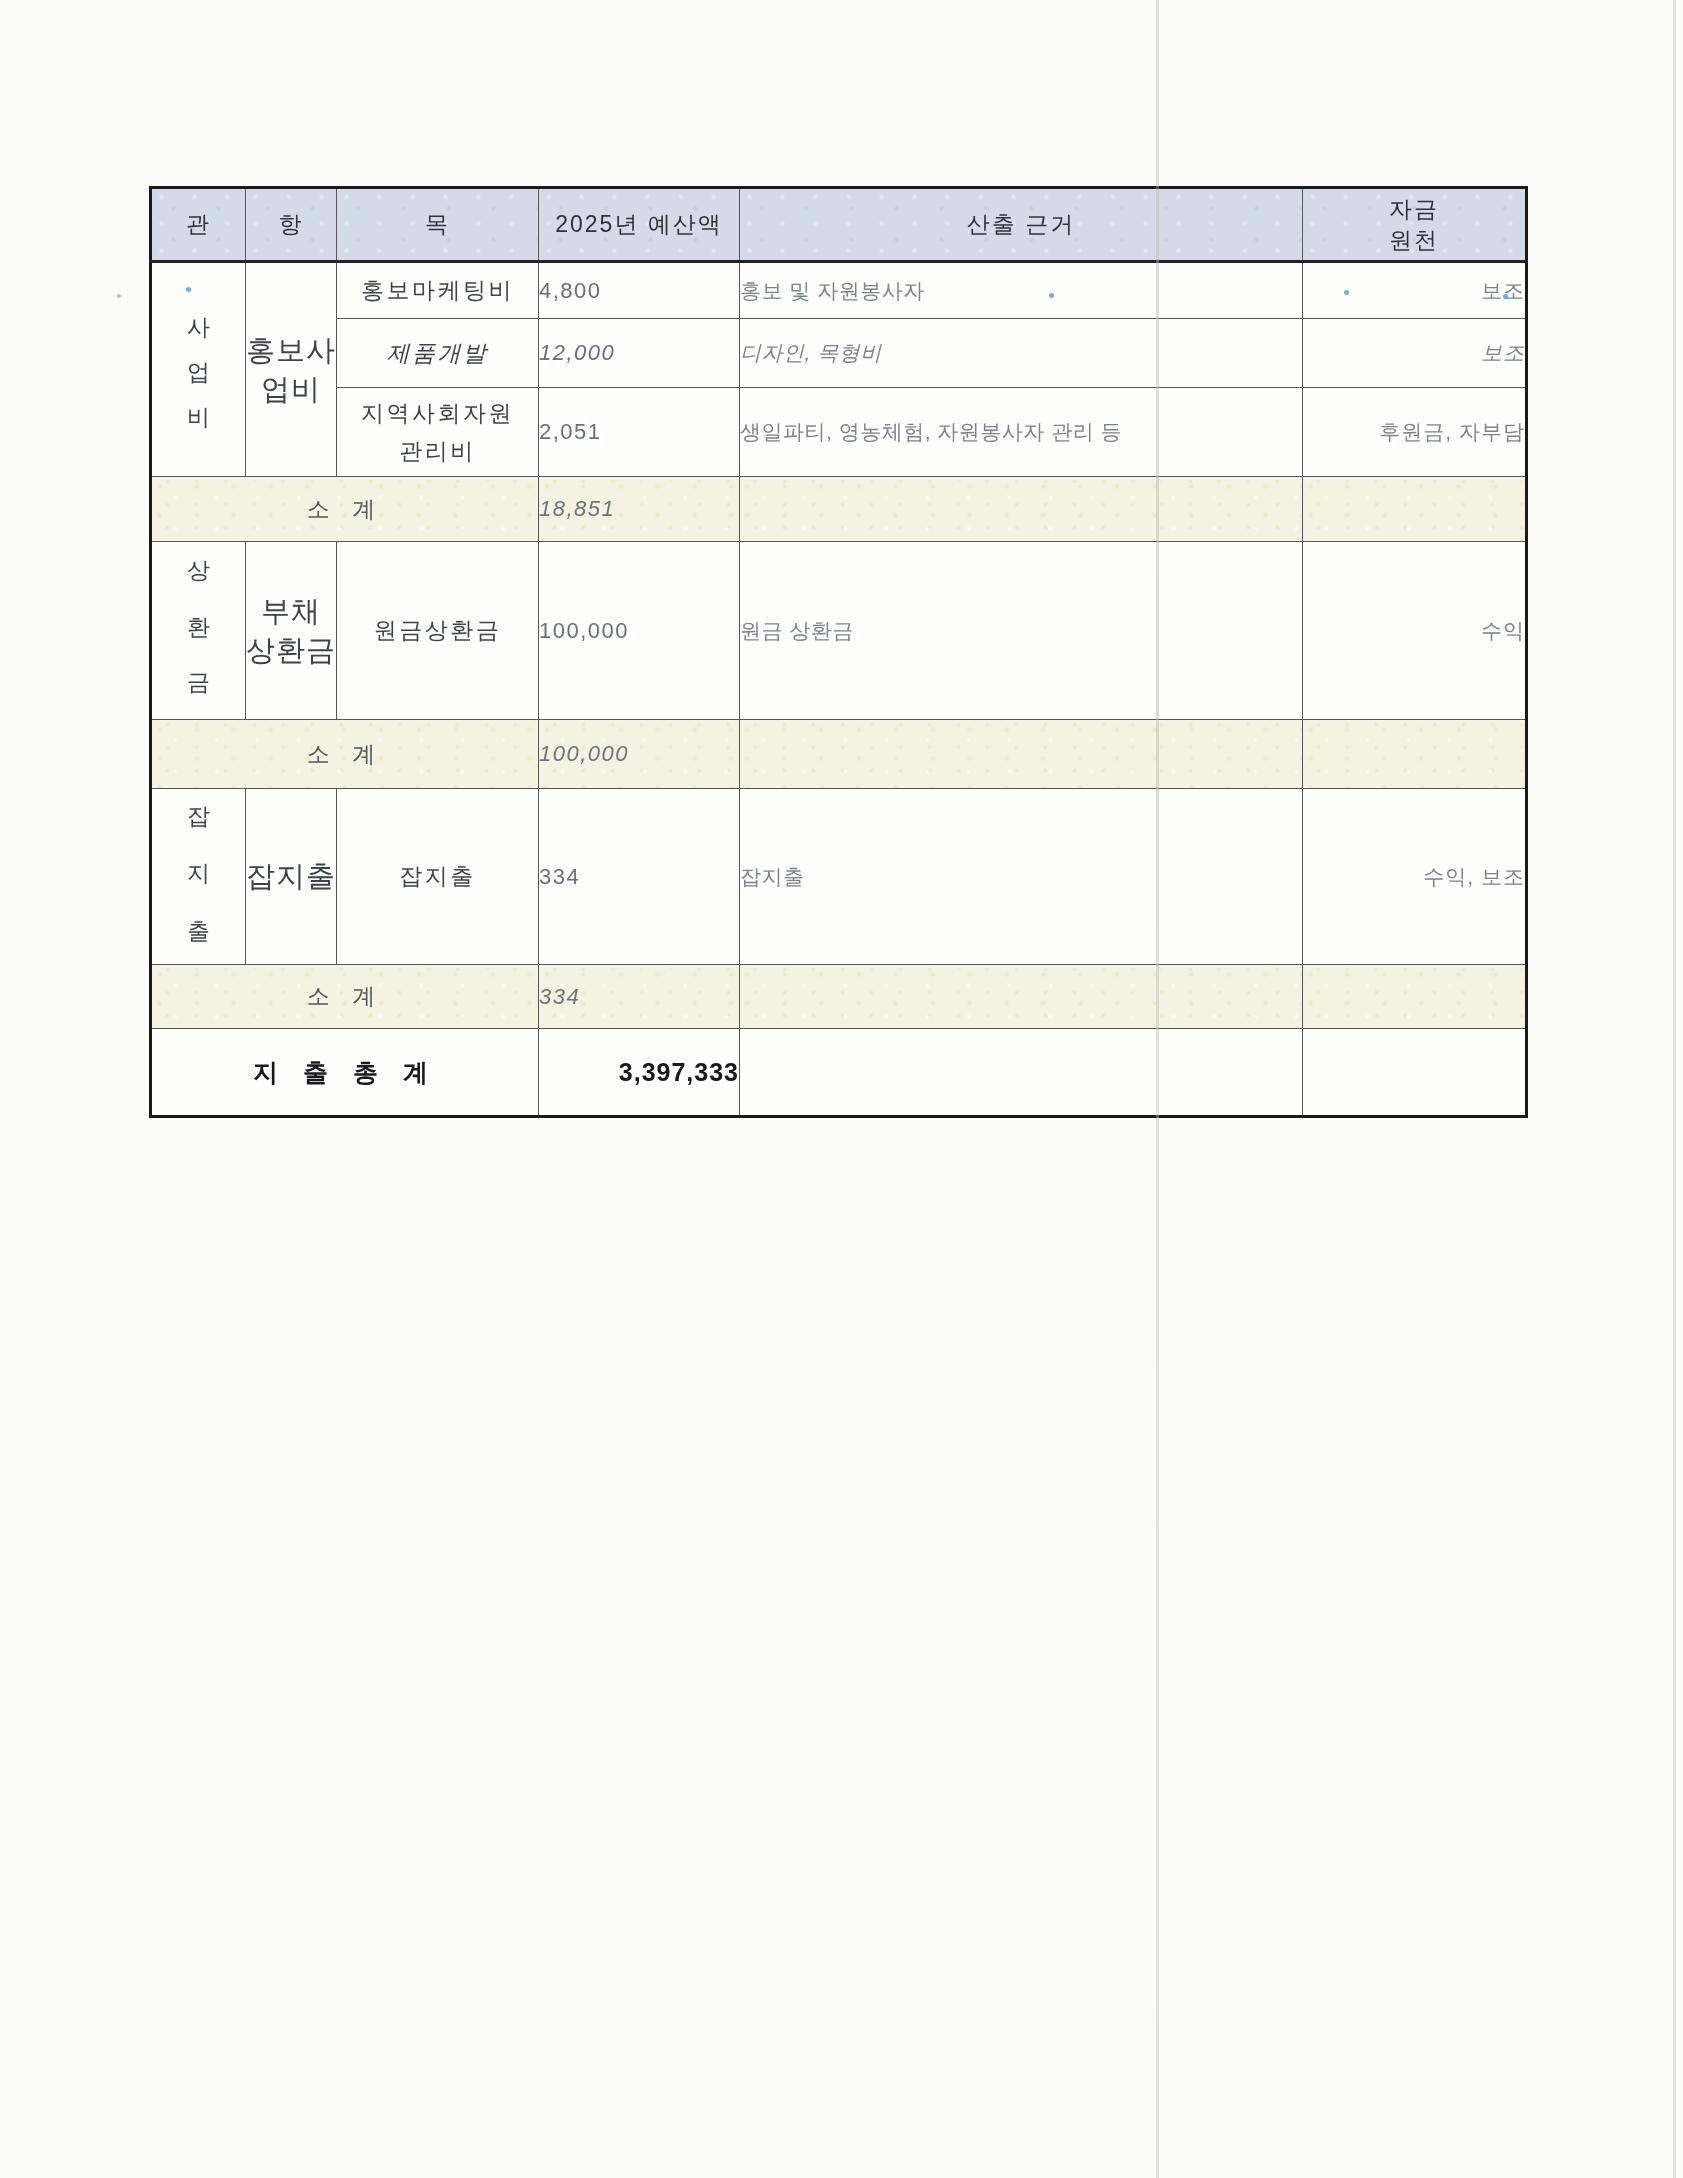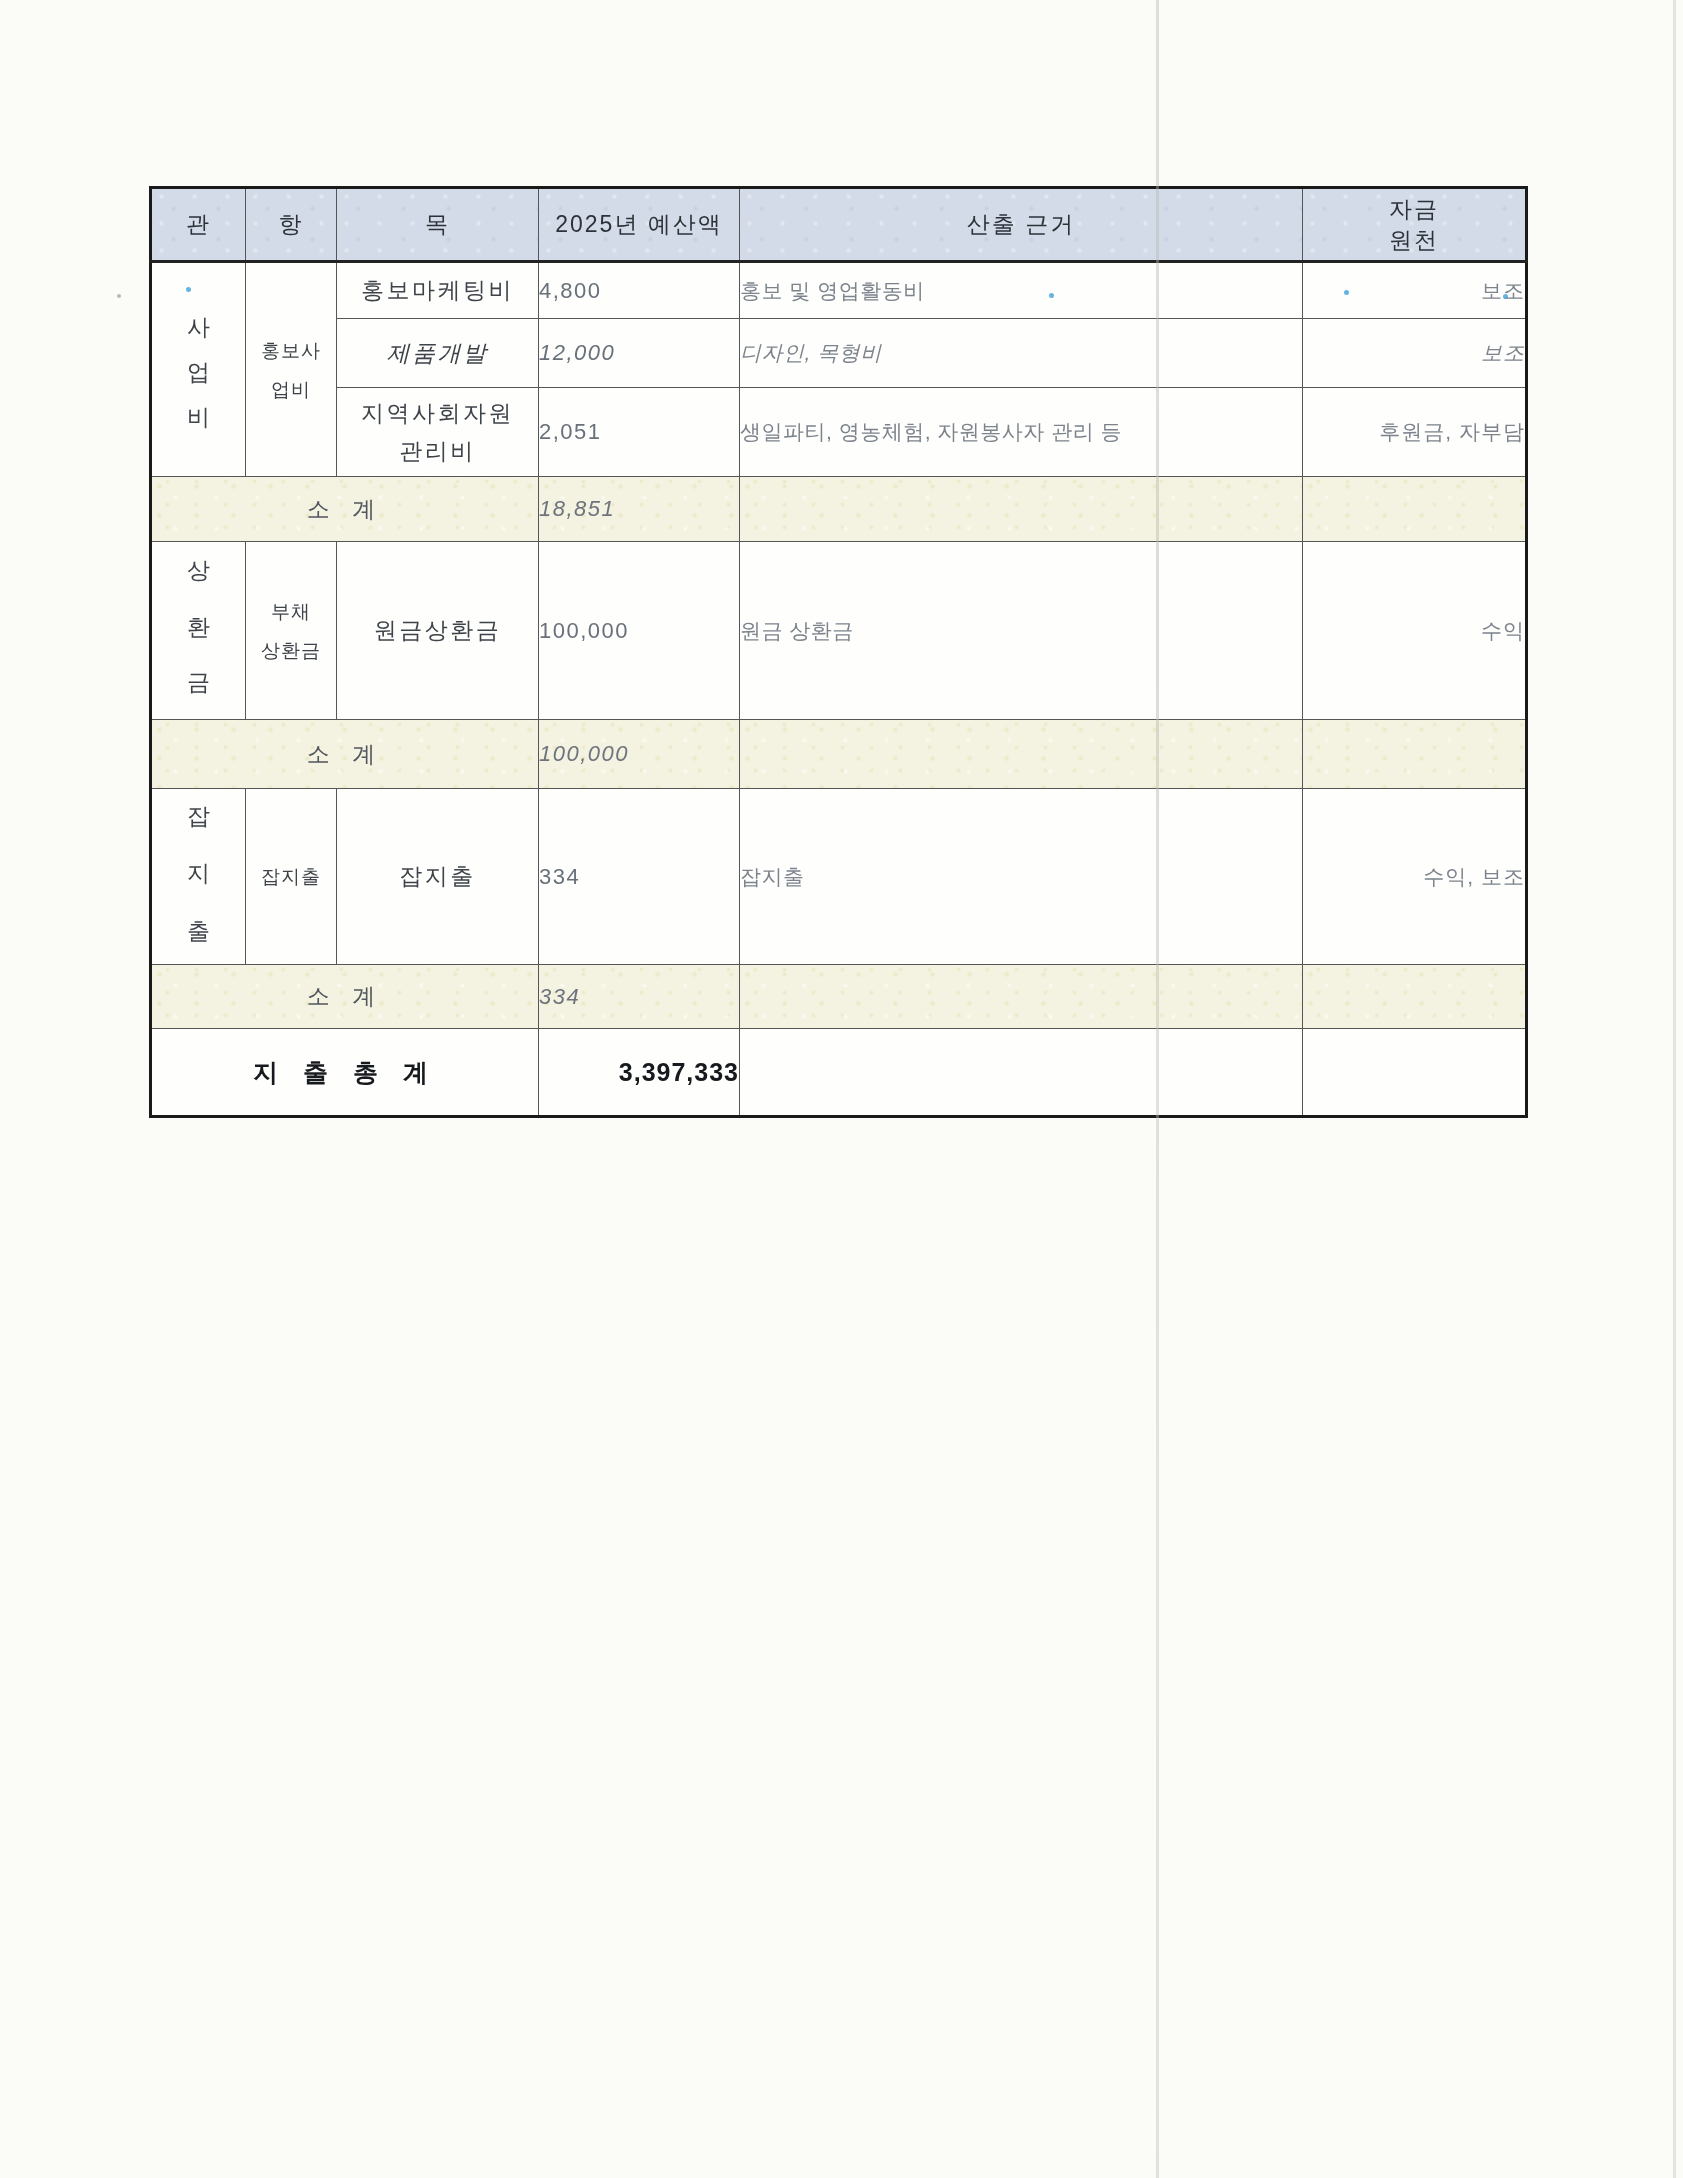--- a/index.html
+++ b/index.html
@@ -75,21 +75,21 @@
   tr.row-header th .two-line{line-height:31px;}
 
   .cell-gwan,.cell-hang{text-align:center;color:var(--text-item);}
   .vert{
     display:inline-block;
     writing-mode:vertical-lr;text-orientation:upright;
     font-size:23px;letter-spacing:22px;color:var(--text-item);
     line-height:1;
   }
   .vert.wide{letter-spacing:34px;}
-  .cell-hang{font-size:19px;letter-spacing:1px;}
+  .cell-hang{font-size:29px;letter-spacing:1px;}
   .cell-hang .line{line-height:39px;}
   .cell-mok{
     text-align:center;font-size:23px;color:var(--text-item);
     letter-spacing:2.5px;
   }
   .cell-mok .line{line-height:38px;}
   .cell-amount{
     padding-right:6px;
     font-size:22px;letter-spacing:1.5px;color:var(--text-amount);
   }
@@ -152,21 +152,21 @@
       <tr class="rh-r1">
         <td rowspan="3" class="cell-gwan">
           <span class="vert">사업비</span>
         </td>
         <td rowspan="3" class="cell-hang">
           <div class="line">홍보사</div>
           <div class="line">업비</div>
         </td>
         <td class="cell-mok">홍보마케팅비</td>
         <td class="cell-amount">4,800</td>
-        <td class="cell-basis">홍보 및 영업활동비</td>
+        <td class="cell-basis">홍보 및 자원봉사자</td>
         <td class="cell-source">보조</td>
       </tr>
 
       <tr class="rh-r2">
         <td class="cell-mok">제품개발</td>
         <td class="cell-amount">12,000</td>
         <td class="cell-basis">디자인, 목형비</td>
         <td class="cell-source">보조</td>
       </tr>
 

